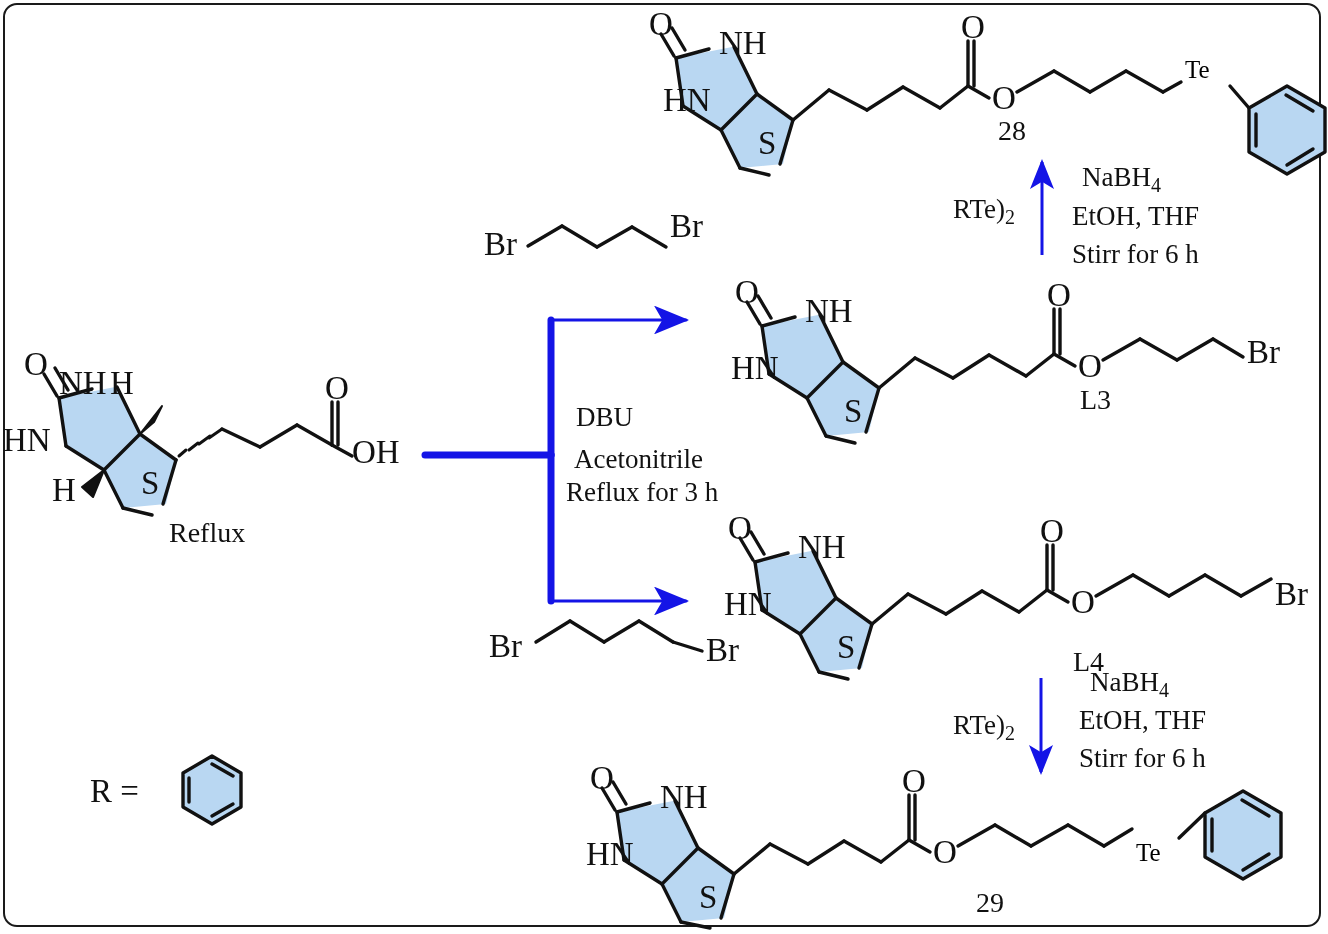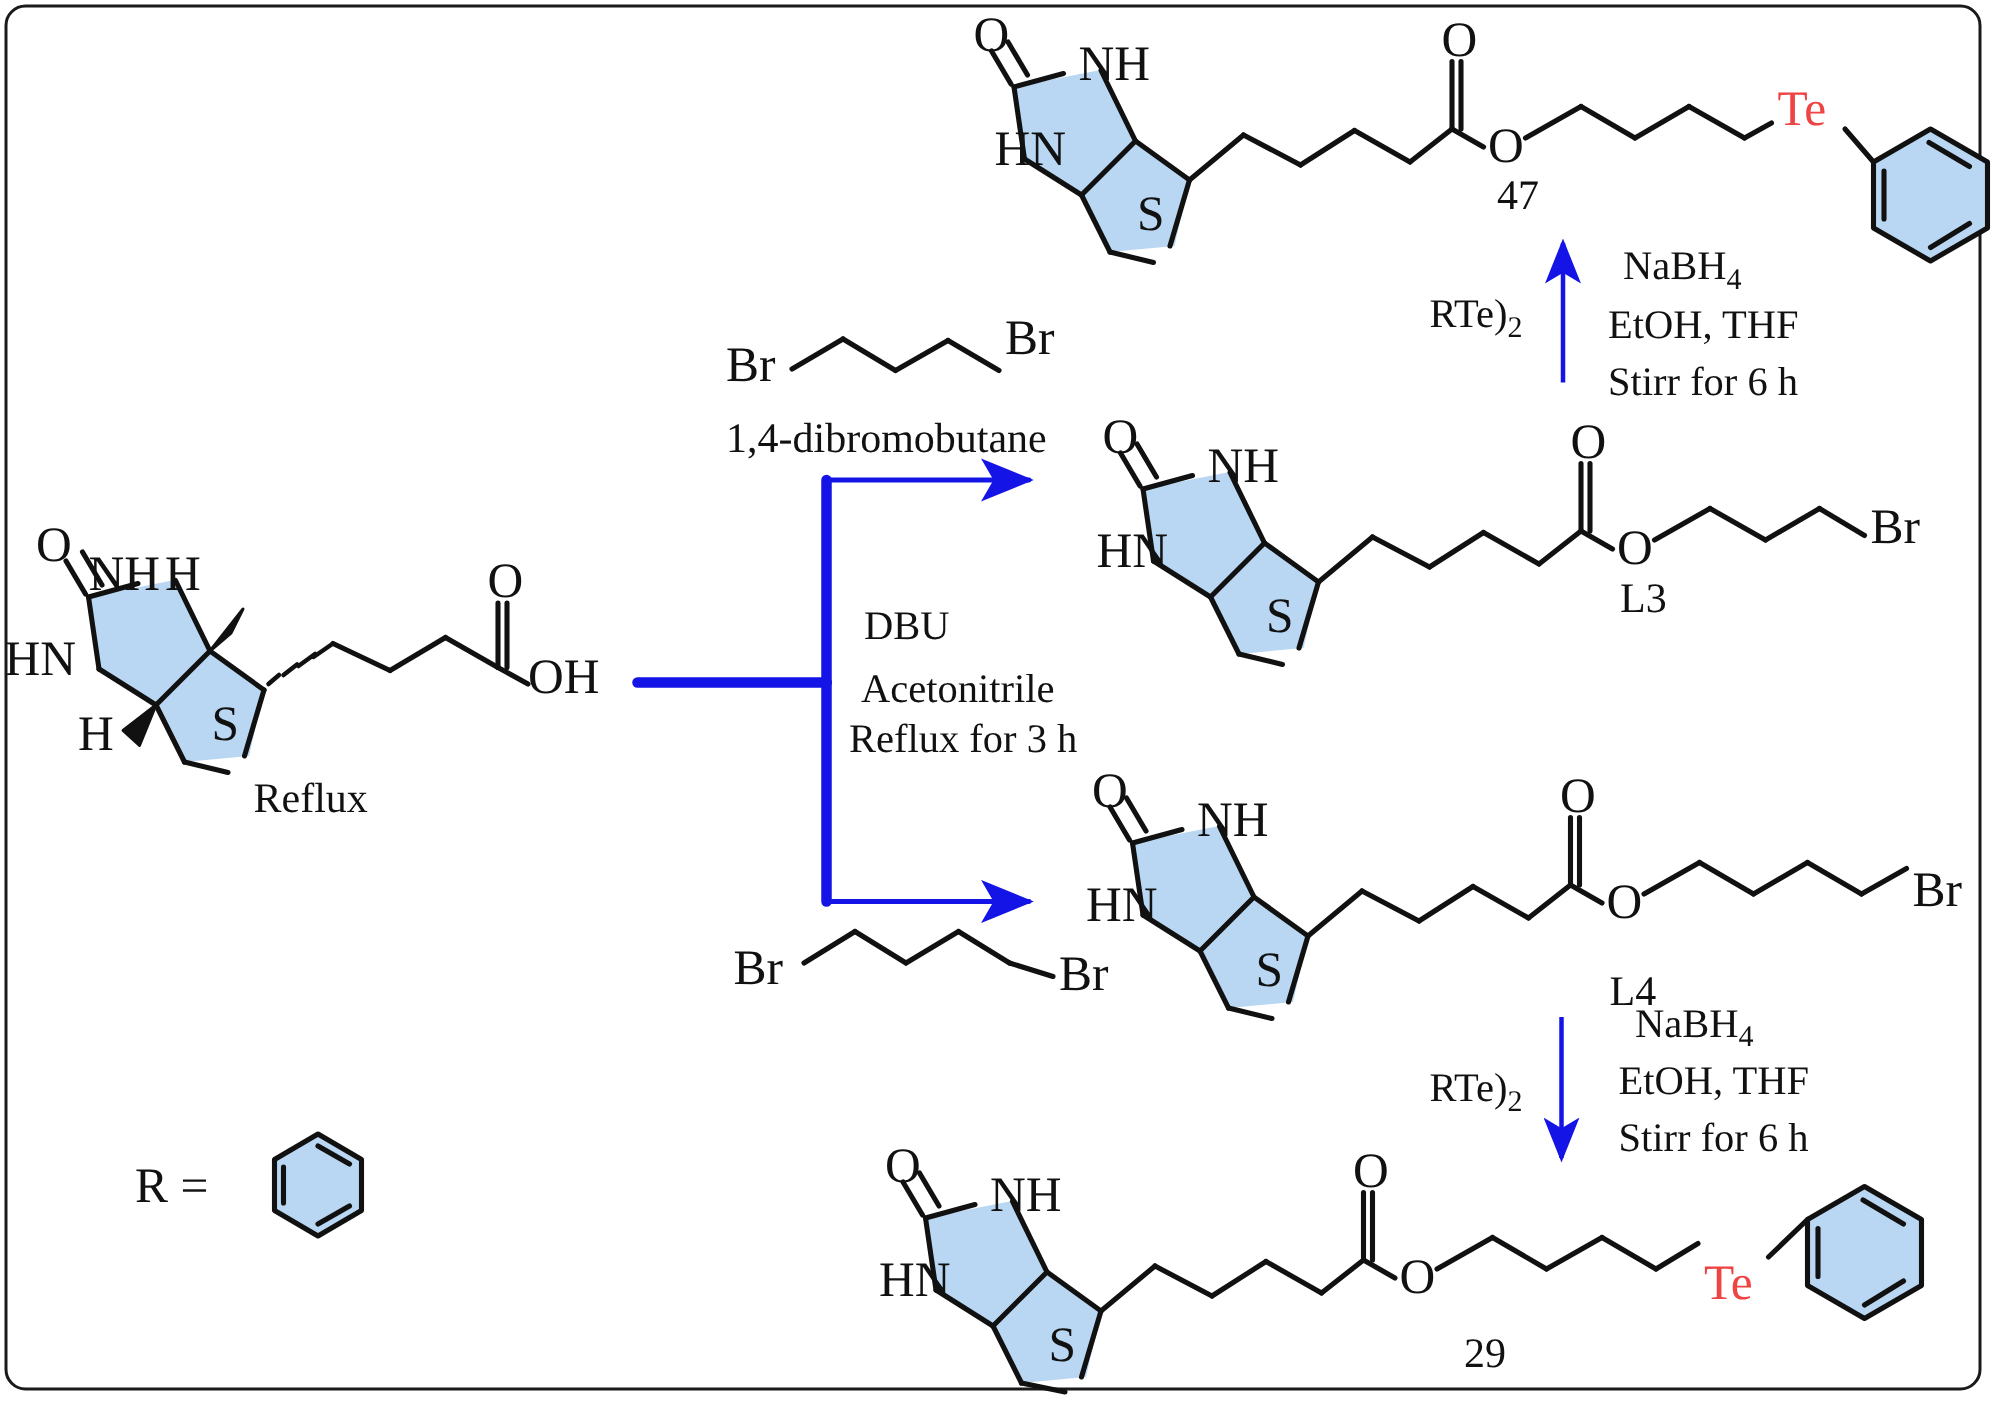--- a/index.html
+++ b/index.html
@@ -3,21 +3,21 @@
 <meta charset="utf-8">
 <style>
   html,body{margin:0;padding:0;background:#fff;}
   body{font-family:"Liberation Serif", serif;}
   #scheme{position:relative;width:1328px;height:934px;background:#fff;overflow:hidden;}
   #frame{position:absolute;left:3px;top:3px;width:1318px;height:924px;
          border:2px solid #1a1a1a;border-radius:14px;box-sizing:border-box;}
   svg.layer{position:absolute;left:0;top:0;width:1328px;height:934px;}
   .lbl{position:absolute;color:#111;white-space:nowrap;line-height:1;}
   .atom{font-size:33px;}
-  .atom-te{font-size:33px;color:#ef4444;}
+  .atom-te{font-size:25px;color:#000000;}
   .name{font-size:28px;}
   .cond{font-size:27px;text-align:right;}
   .cid{font-size:28px;}
   .sub{font-size:20px;vertical-align:sub;}
 </style>
 </head>
 <body>
 
 <div id="scheme">
   <div id="frame"></div>
@@ -248,37 +248,36 @@
   <div class="lbl atom" style="left:3px;top:424px;">HN</div>
   <div class="lbl atom" style="left:141px;top:467px;">S</div>
   <div class="lbl atom" style="left:110px;top:367px;">H</div>
   <div class="lbl atom" style="left:52px;top:474px;">H</div>
   <div class="lbl atom" style="left:325px;top:372px;">O</div>
   <div class="lbl atom" style="left:352px;top:436px;">OH</div>
   <div class="lbl name" style="left:169px;top:519px;">Reflux</div>
 
   <div class="lbl atom" style="left:484px;top:228px;">Br</div>
   <div class="lbl atom" style="left:670px;top:210px;">Br</div>
-  <div class="lbl name" style="left:484px;top:279px;">1,4-dibromobutane</div>
 
   <div class="lbl atom" style="left:489px;top:630px;">Br</div>
   <div class="lbl atom" style="left:706px;top:634px;">Br</div>
 
   <div class="lbl cond" style="left:576px;top:404px;">DBU</div>
   <div class="lbl cond" style="left:551px;top:446px;margin-left:23px;">Acetonitrile</div>
   <div class="lbl cond" style="left:566px;top:479px;">Reflux for 3 h</div>
 
   <div class="lbl atom" style="left:649px;top:8px;">O</div>
   <div class="lbl atom" style="left:719px;top:27px;">NH</div>
   <div class="lbl atom" style="left:663px;top:84px;">HN</div>
   <div class="lbl atom" style="left:758px;top:127px;">S</div>
   <div class="lbl atom" style="left:961px;top:11px;">O</div>
   <div class="lbl atom" style="left:992px;top:82px;">O</div>
   <div class="lbl atom-te" style="left:1185px;top:57px;">Te</div>
-  <div class="lbl cid" style="left:998px;top:117px;">47</div>
+  <div class="lbl cid" style="left:998px;top:117px;">28</div>
 
   <div class="lbl cond" style="left:953px;top:196px;"><span>RTe)</span><span class="sub">2</span></div>
   <div class="lbl cond" style="left:1082px;top:164px;"><span>NaBH</span><span class="sub">4</span></div>
   <div class="lbl cond" style="left:1072px;top:203px;">EtOH, THF</div>
   <div class="lbl cond" style="left:1072px;top:241px;">Stirr for 6 h</div>
 
   <div class="lbl atom" style="left:735px;top:276px;">O</div>
   <div class="lbl atom" style="left:805px;top:295px;">NH</div>
   <div class="lbl atom" style="left:731px;top:352px;">HN</div>
   <div class="lbl atom" style="left:844px;top:395px;">S</div>

